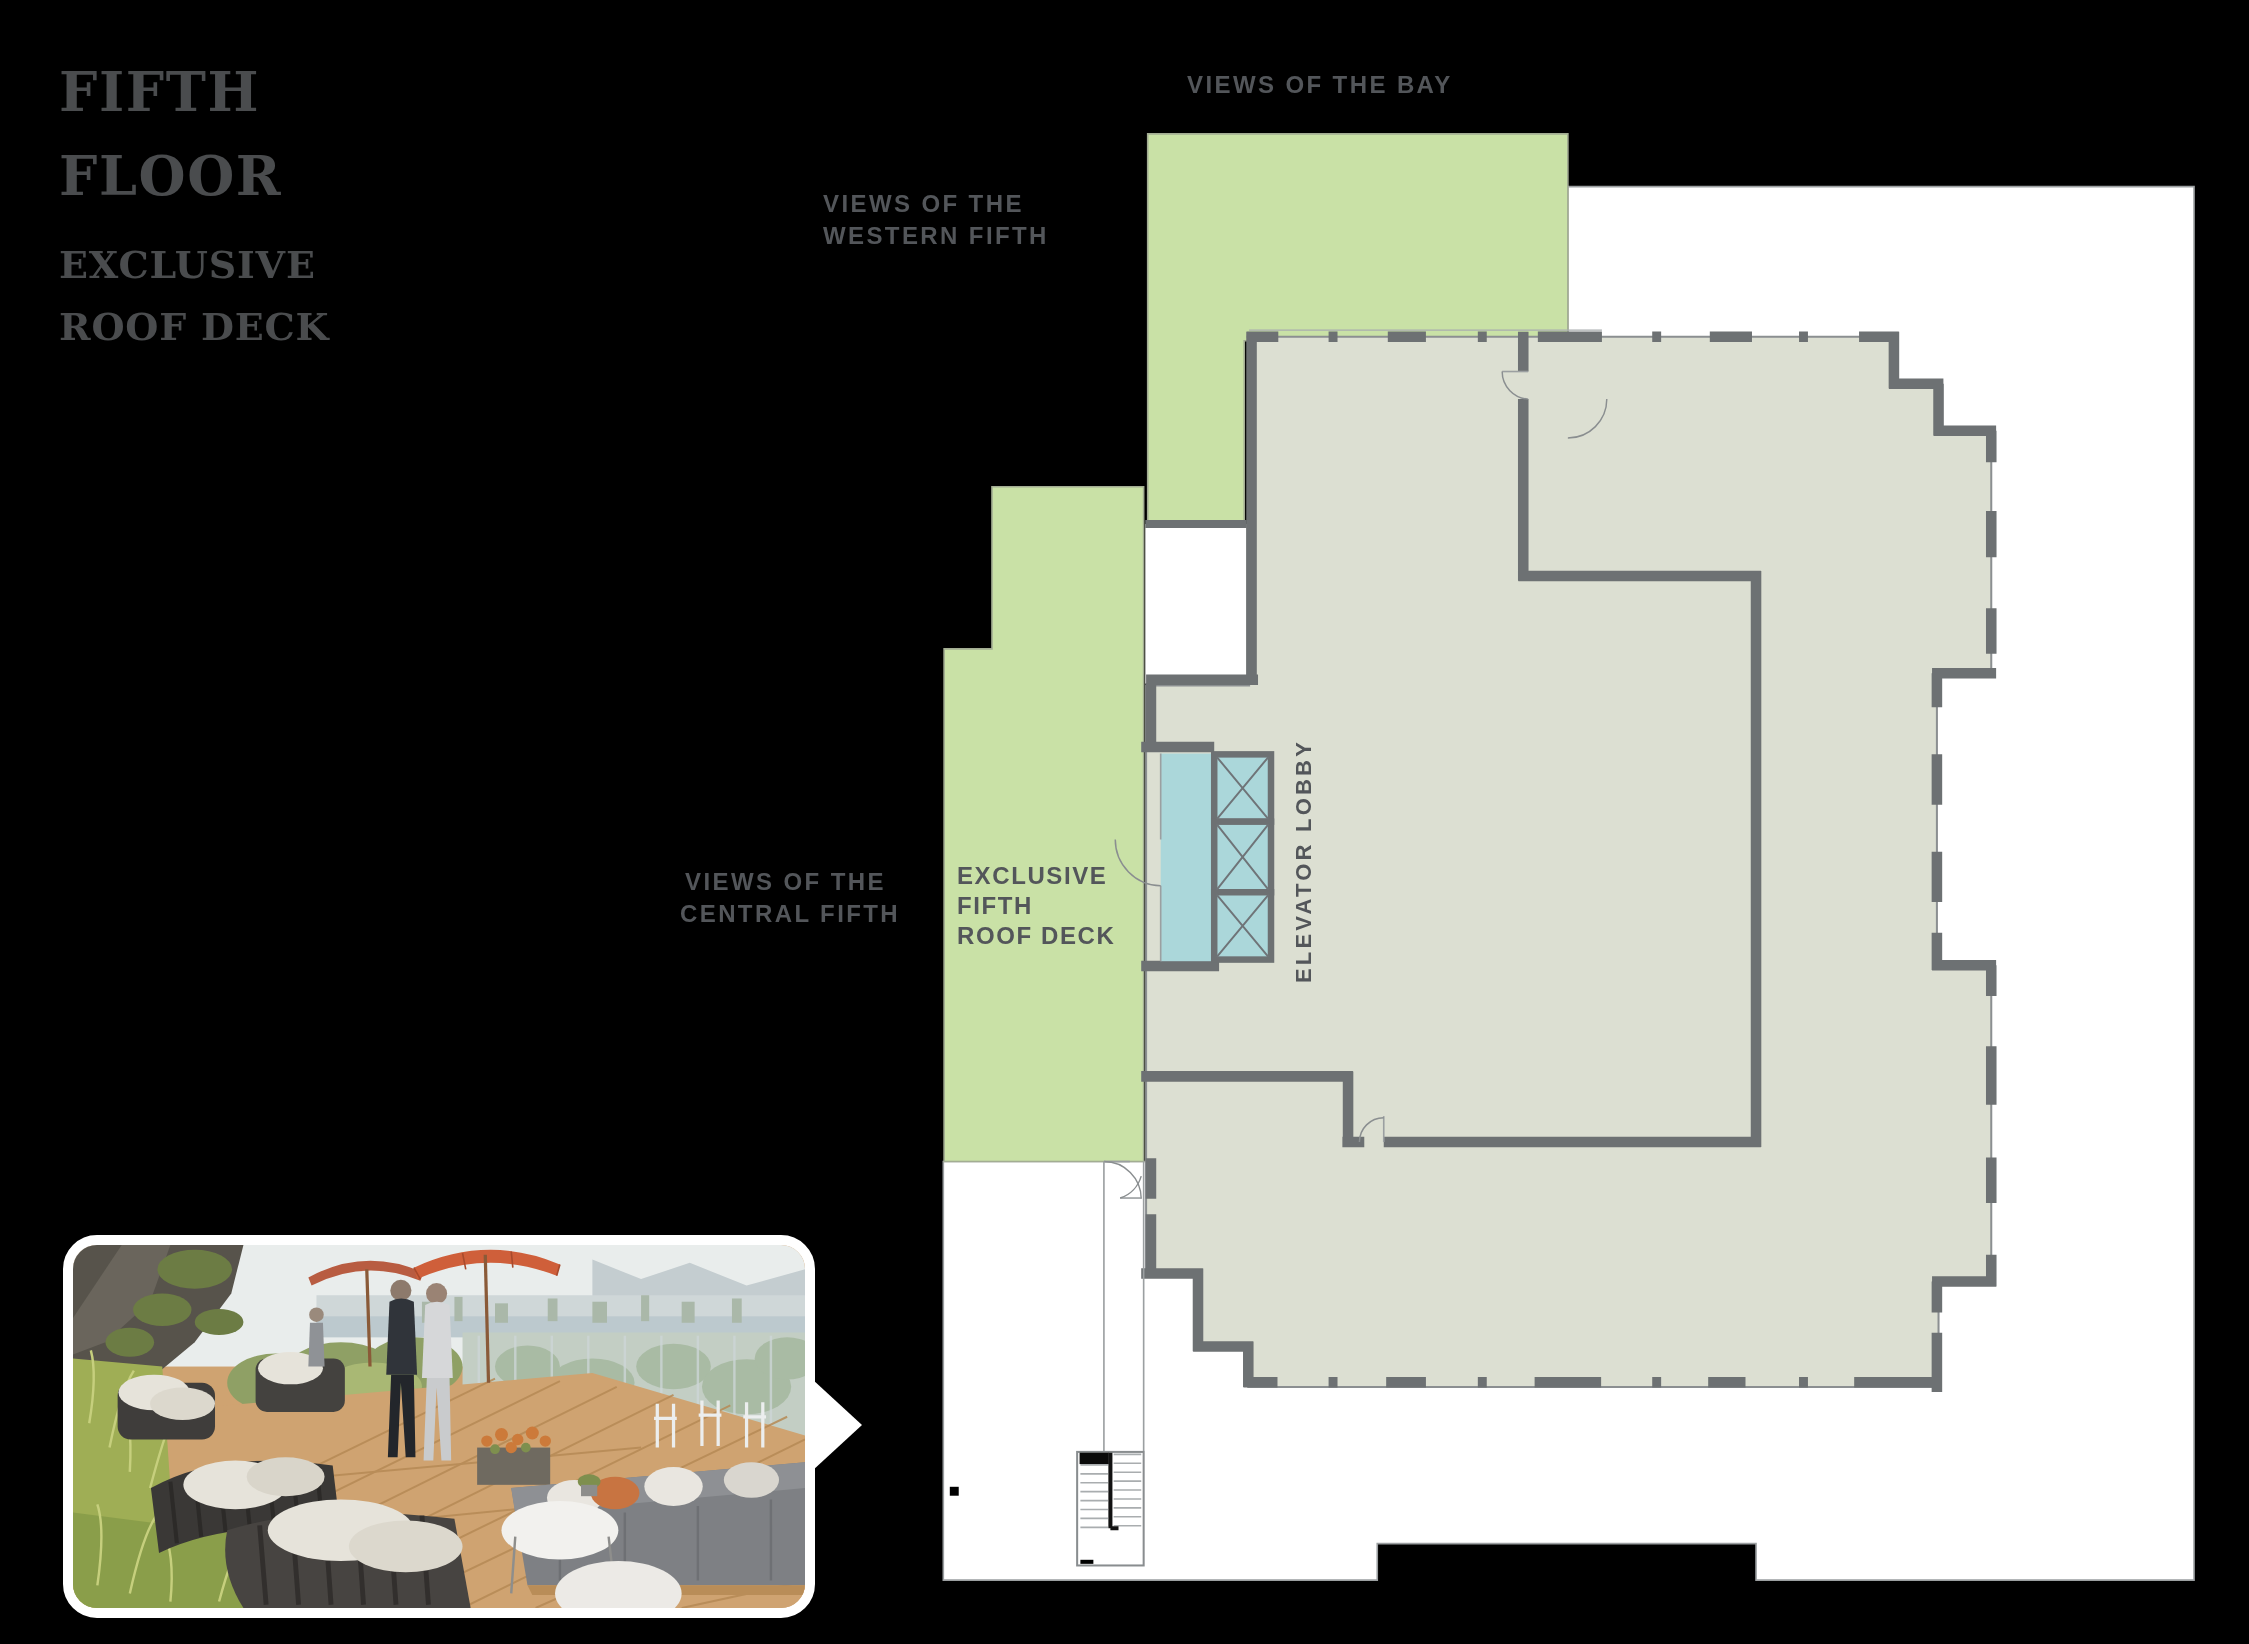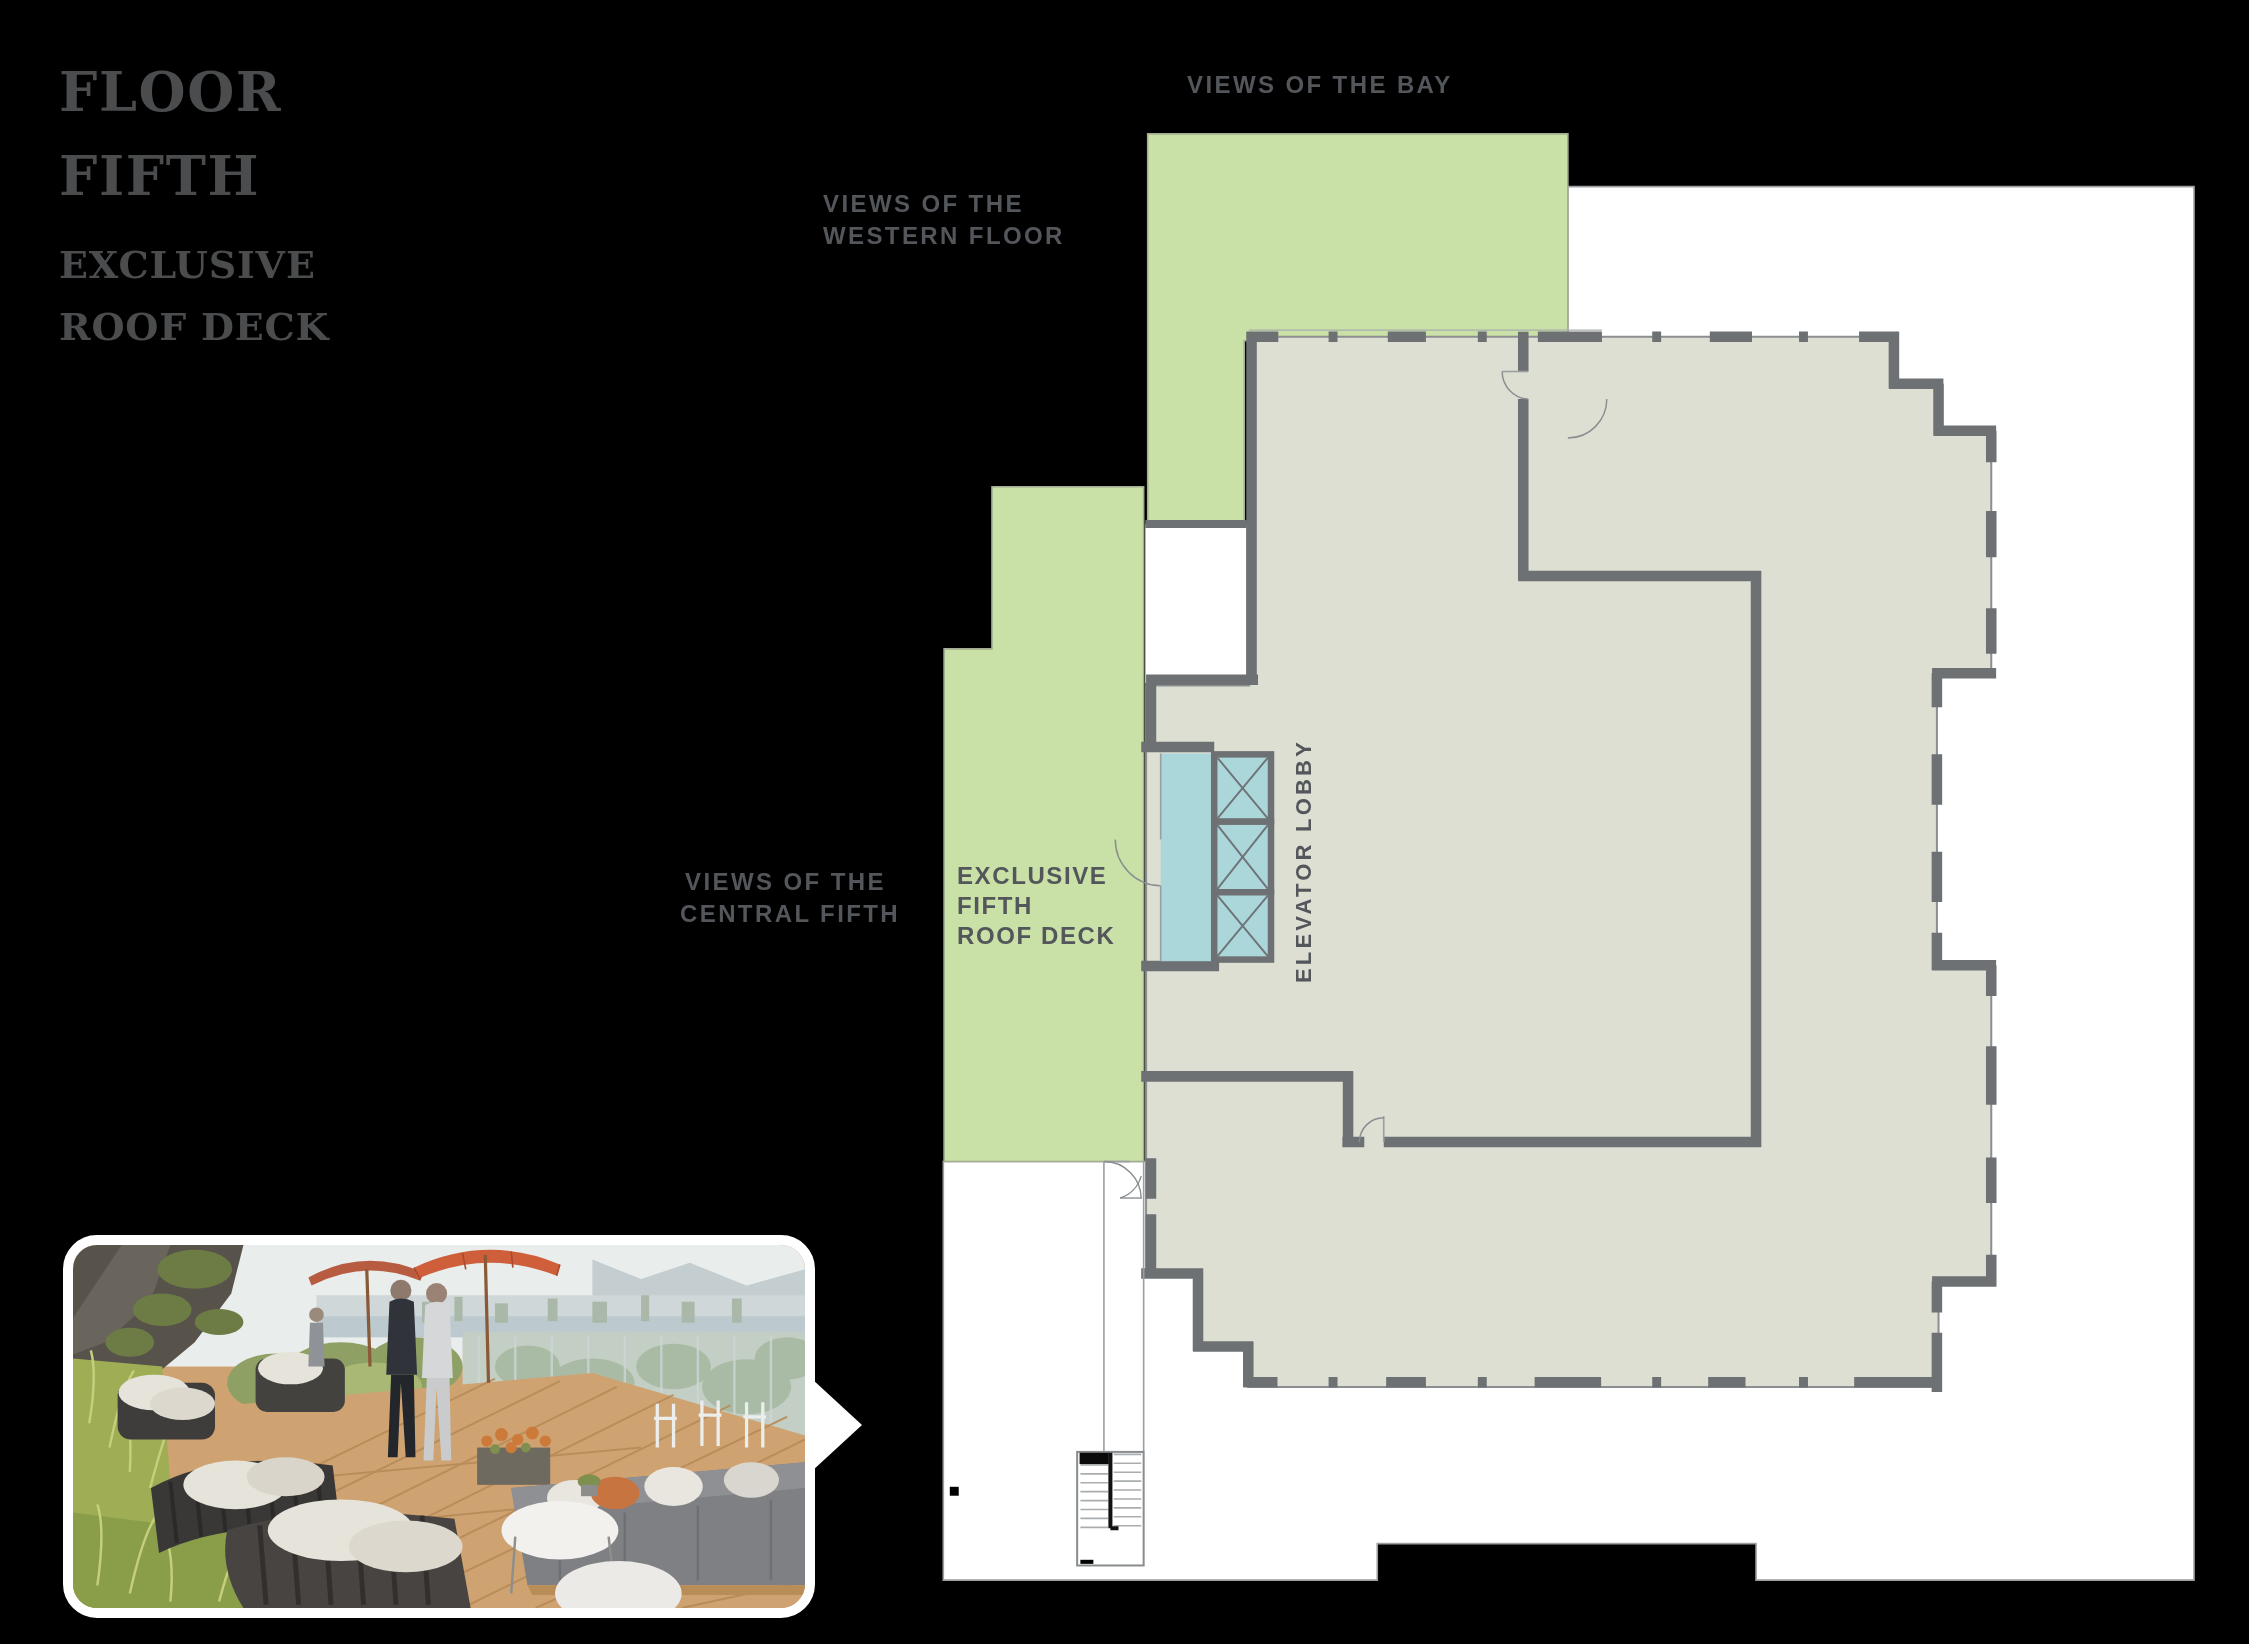--- a/index.html
+++ b/index.html
@@ -125,33 +125,33 @@
                            M1373 1837 H1407 M1373 1848 H1407 M1373 1859 H1407 M1373 1870 H1407
                            M1373 1881 H1407"></path>
     <path class="stair-dark" d="M1369 1791 V1884 M1369 1884 H1379"></path>
     <rect x="1332" y="1923" width="16" height="5" fill="#000"></rect>
   </g>
 
   <rect x="1171" y="1833" width="11" height="11" fill="#000"></rect>
 </svg>
 
 <div class="abs title" style="left:59px;top:50px;">
+  <div>FIFTH</div>
   <div>FLOOR</div>
-  <div>FIFTH</div>
 </div>
 <div class="abs subtitle" style="left:59px;top:234px;">
   <div>EXCLUSIVE</div>
   <div>ROOF DECK</div>
 </div>
 
 <div class="abs plan-label" style="left:1187px;top:58px;margin-top:11px;">VIEWS OF THE BAY</div>
 
 <div class="abs plan-label" style="left:823px;top:188px;">
   <div>VIEWS OF THE</div>
-  <div>WESTERN FLOOR</div>
+  <div>WESTERN FIFTH</div>
 </div>
 
 <div class="abs plan-label" style="left:680px;top:866px;width:211px;text-align:center;">
   <div>VIEWS OF THE</div>
   <div>CENTRAL FIFTH</div>
 </div>
 
 <div class="abs deck-label" style="left:957px;top:861px;">
   <div>EXCLUSIVE</div>
   <div>FIFTH</div>

